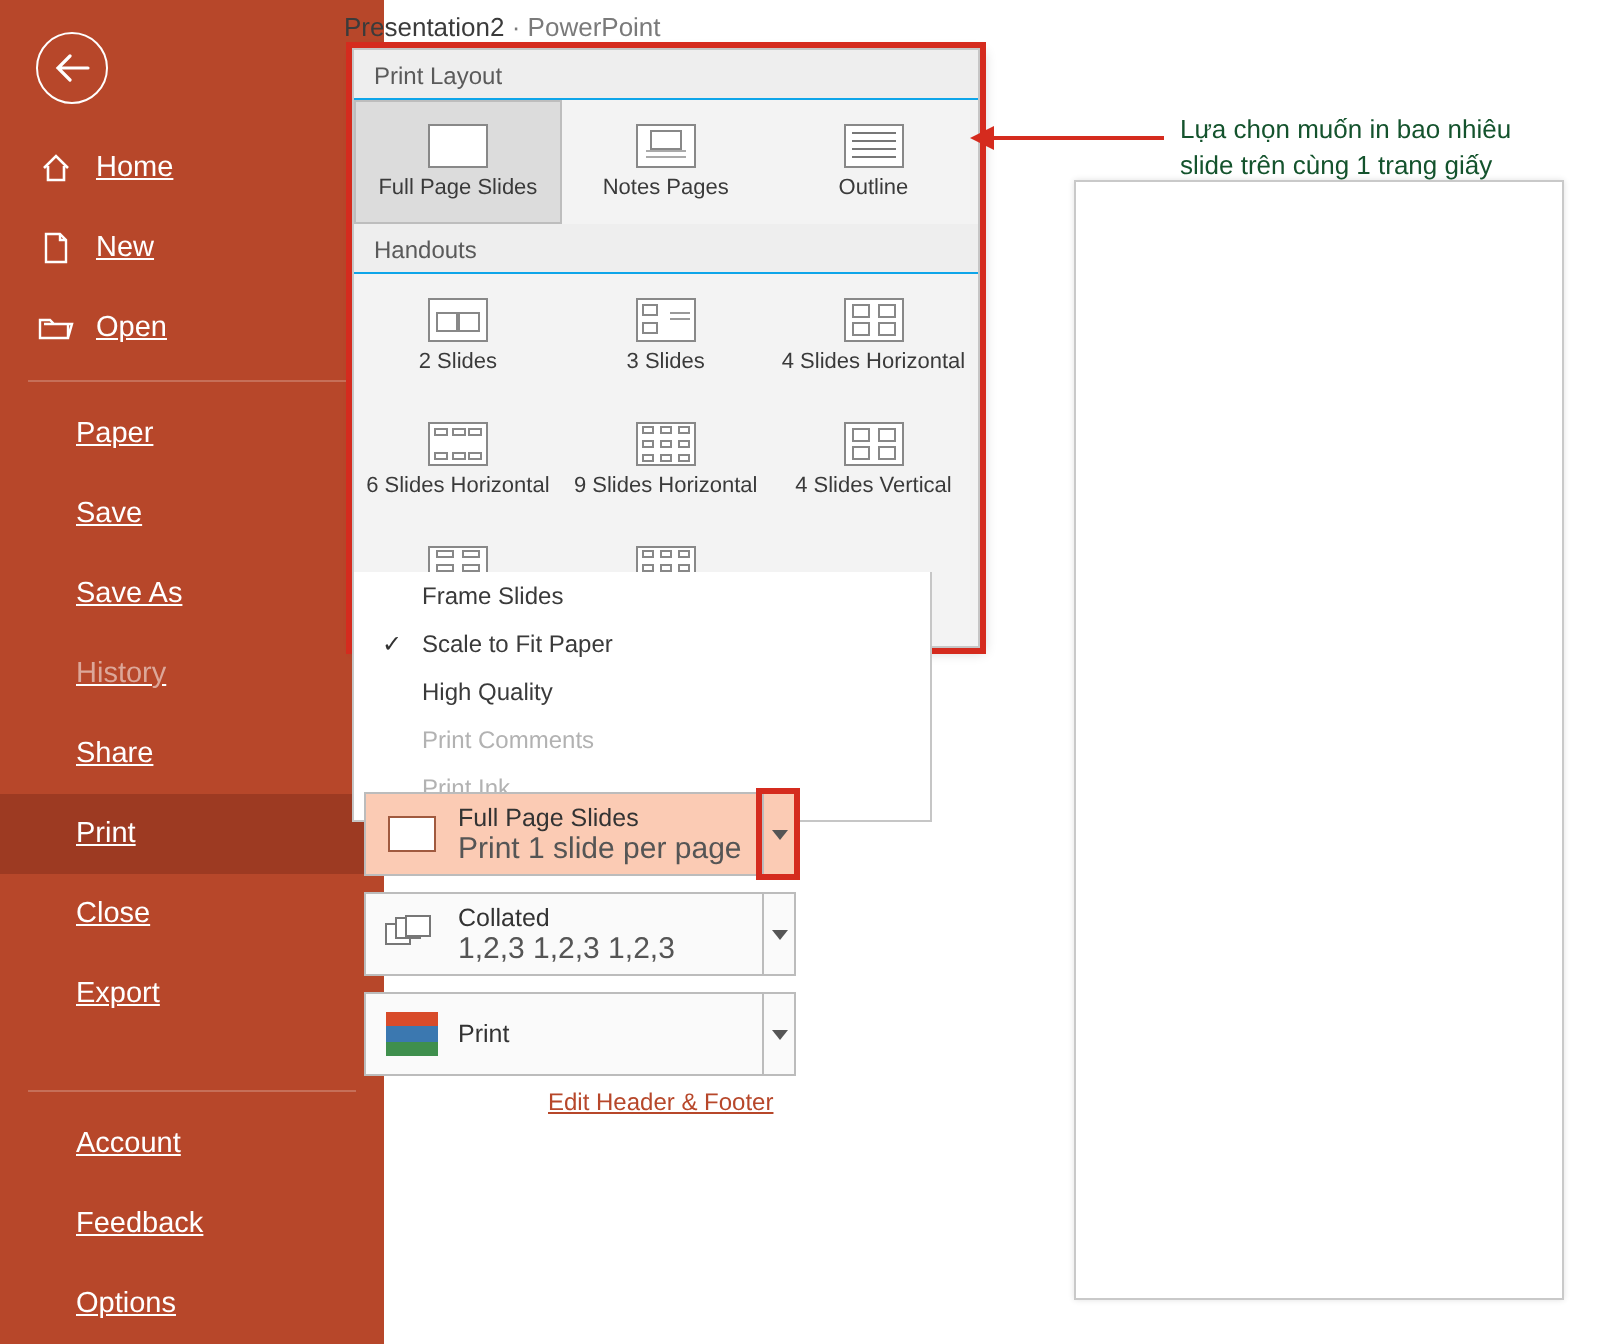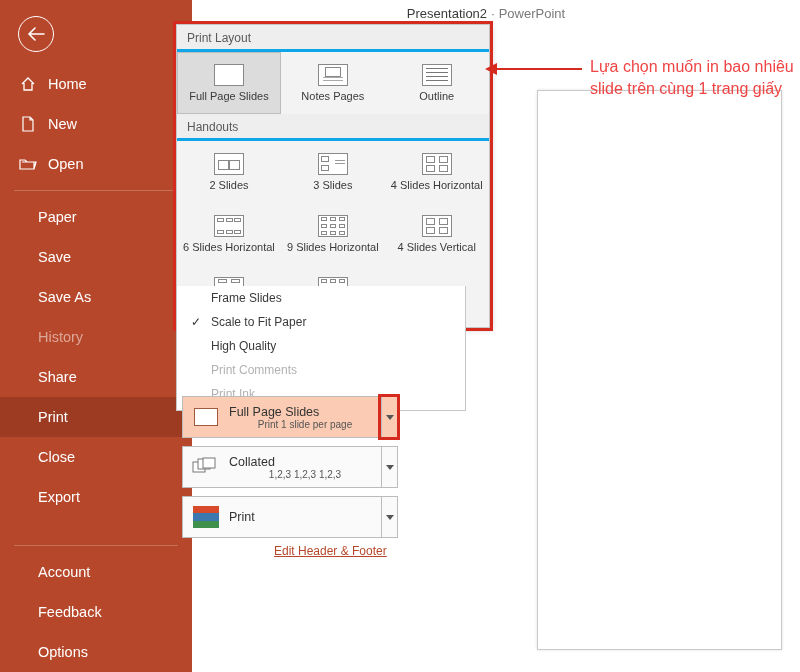--- a/index.html
+++ b/index.html
@@ -1,42 +1,42 @@
 <!DOCTYPE html>
 <html><head>
 <meta charset="utf-8">
 <style>
 * { margin:0; padding:0; box-sizing:border-box; font-family:"Segoe UI",Arial,sans-serif; }
 body { width:800px; height:672px; background:#fff; position:relative; overflow:hidden; }
 
 
-.sidebar { position:absolute; left:0; top:0; width:192px; height:672px; background:#b7472a; color:#fff; }
+.sidebar { position:absolute; left:0; top:0; width:192px; height:672px; background:#b7472a; color:#fff;text-decoration:underline; }
 .back-btn { width:36px; height:36px; margin:16px 0 12px 18px; border:1.5px solid #fff; border-radius:50%; display:flex; align-items:center; justify-content:center; cursor:pointer; }
 .nav-item { height:40px; display:flex; align-items:center; padding:0 0 0 38px; font-size:14.5px; cursor:pointer; }
 .nav-item.icn { padding-left:18px; }
 .nav-item.icn .ni-icon { width:20px; margin-right:10px; display:flex; align-items:center; justify-content:center; }
 .nav-item.sel { background:#9d3a22; }
 .nav-item.dim { color:#dca799; }
 .sep { height:1px; background:rgba(255,255,255,0.22); margin:6px 14px; }
 
 
-.doc-title { position:absolute; left:172px; right:0; top:6px; text-align:center; font-size:13px; color:#3b3b3b; }
+.doc-title { position:absolute; left:172px; right:0; top:6px; font-size:13px; color:#3b3b3b; }
 .doc-title .app { color:#7a7a7a; }
 
 
 .preview { position:absolute; right:18px; top:90px; width:245px; height:560px; background:#fff; border:1px solid #c9c9c9; box-shadow:0 0 3px rgba(0,0,0,0.12); }
 
 
 .arrow-line { position:absolute; left:492px; top:68px; width:90px; height:2px; background:#d52b1e; }
 .arrow-head { position:absolute; left:485px; top:63px; width:0; height:0; border-right:12px solid #d52b1e; border-top:6px solid transparent; border-bottom:6px solid transparent; }
-.anno { position:absolute; left:590px; top:56px; font-size:16px; color:#ef4444; line-height:1.35; }
+.anno { position:absolute; left:590px; top:56px; font-size:13px; color:#14532d; line-height:1.35; }
 
 
 .flyout { position:absolute; left:176px; top:24px; width:314px; background:#f3f3f3; outline:3px solid #d52b1e; border:1px solid #c6c6c6; box-shadow:2px 2px 6px rgba(0,0,0,0.2); }
-.fly-head { font-size:12px; color:#5a5a5a; padding:6px 10px 4px; background:#eeeeee; border-bottom:3px solid #0ea5e9; }
+.fly-head { font-size:12px; color:#5a5a5a; padding:6px 10px 4px; background:#eeeeee; border-bottom:1px solid #0ea5e9; }
 .fly-grid { display:flex; flex-wrap:wrap; }
 .fly-cell { width:33.3%; min-height:62px; display:flex; flex-direction:column; align-items:center; justify-content:center; gap:4px; cursor:pointer; padding:6px 2px; }
 .fly-cell.sel { background:#dcdcdc; border:1px solid #bdbdbd; }
 .fly-cell .lbl { font-size:11px; color:#3a3a3a; text-align:center; line-height:1.1; }
 .thumb { width:30px; height:22px; border:1px solid #888; background:#fff; position:relative; }
 .thumb.lines::before { content:""; position:absolute; left:3px; right:3px; top:3px; bottom:3px; background:repeating-linear-gradient(to bottom,#777 0 1px,transparent 1px 4px); }
 .thumb.note::before { content:""; position:absolute; left:6px; right:6px; top:2px; height:8px; border:1px solid #888; }
 .thumb.note::after { content:""; position:absolute; left:4px; right:4px; bottom:2px; height:6px; background:repeating-linear-gradient(to bottom,#aaa 0 1px,transparent 1px 3px); }
 .thumb.grid2::before,.thumb.grid2::after{content:"";position:absolute;border:1px solid #888;width:10px;height:8px;top:6px;}
 .thumb.grid2::before{left:3px;} .thumb.grid2::after{right:3px;}
@@ -48,21 +48,21 @@
 .opts { position:absolute; left:176px; top:286px; width:290px; background:#fff; border:1px solid #c6c6c6; border-top:none; padding-bottom:4px; }
 .opt-item { height:24px; display:flex; align-items:center; font-size:12px; color:#3a3a3a; padding-left:34px; position:relative; cursor:pointer; }
 .opt-item.check::before { content:"✓"; position:absolute; left:14px; font-size:12px; color:#333; }
 .opt-item.dim { color:#b2b2b2; }
 
 
 .drop-row { position:absolute; left:182px; height:42px; width:216px; border:1px solid #bcbcbc; background:#fafafa; display:flex; align-items:center; cursor:pointer; }
 .drop-row .ico { width:34px; height:30px; margin:0 6px; display:flex; align-items:center; justify-content:center; }
 .drop-row .txt { flex:1; display:flex; flex-direction:column; justify-content:center; }
 .drop-row .txt .t1 { font-size:12.5px; color:#333; }
-.drop-row .txt .t2 { font-size:10px; color:#555;text-align:center; }
+.drop-row .txt .t2 { font-size:15px; color:#555; }
 .drop-row .car { width:16px; height:100%; border-left:1px solid #bcbcbc; display:flex; align-items:center; justify-content:center; }
 .drop-row.layout { top:396px; background:#fbcbb4; }
 .drop-row.layout .car { outline:3px solid #d52b1e; background:#fbcbb4; }
 .drop-row.coll { top:446px; }
 .drop-row.color { top:496px; }
 .color-sw { width:26px; height:22px; display:flex; flex-direction:column; }
 .color-sw span { flex:1; }
 .link-row { position:absolute; left:274px; top:544px; font-size:12px; color:#b7472a; text-decoration:underline; cursor:pointer; }
 
 .caret-down { width:0;height:0;border-left:4px solid transparent;border-right:4px solid transparent;border-top:5px solid #555; }

